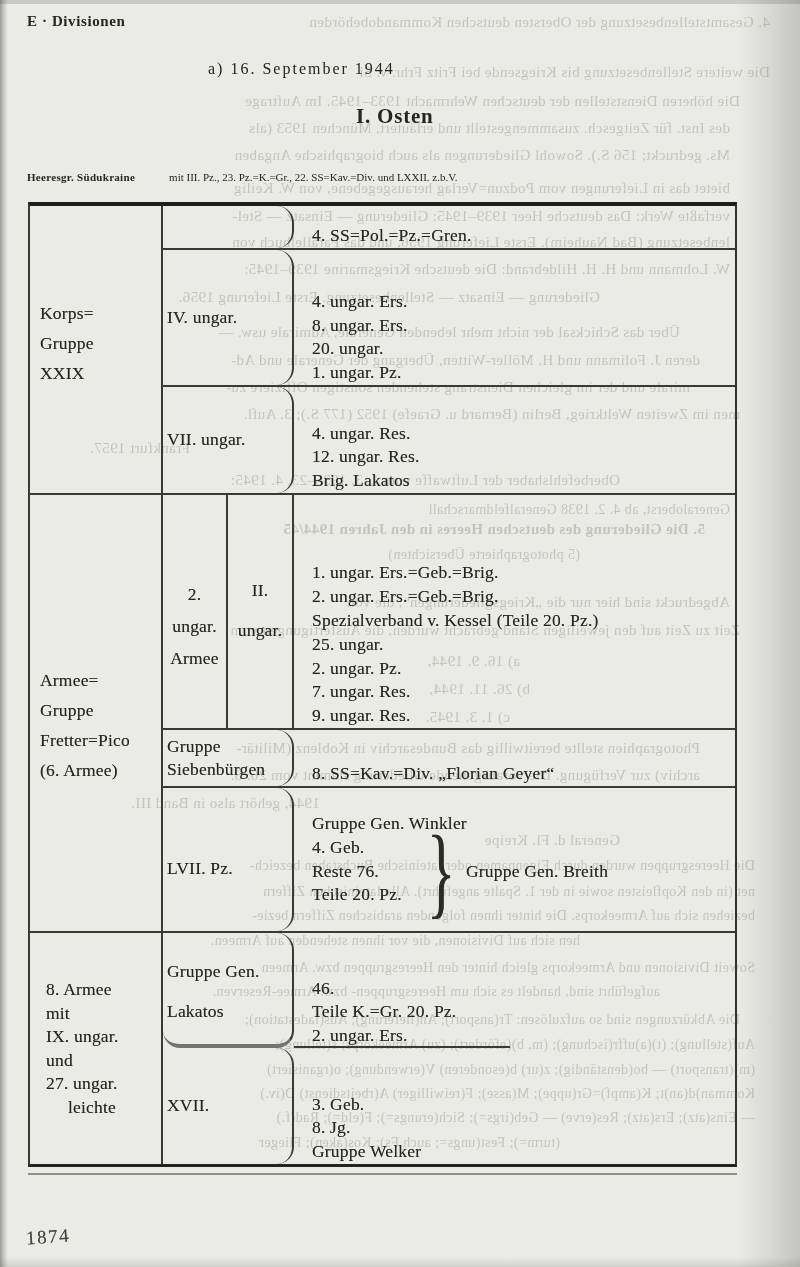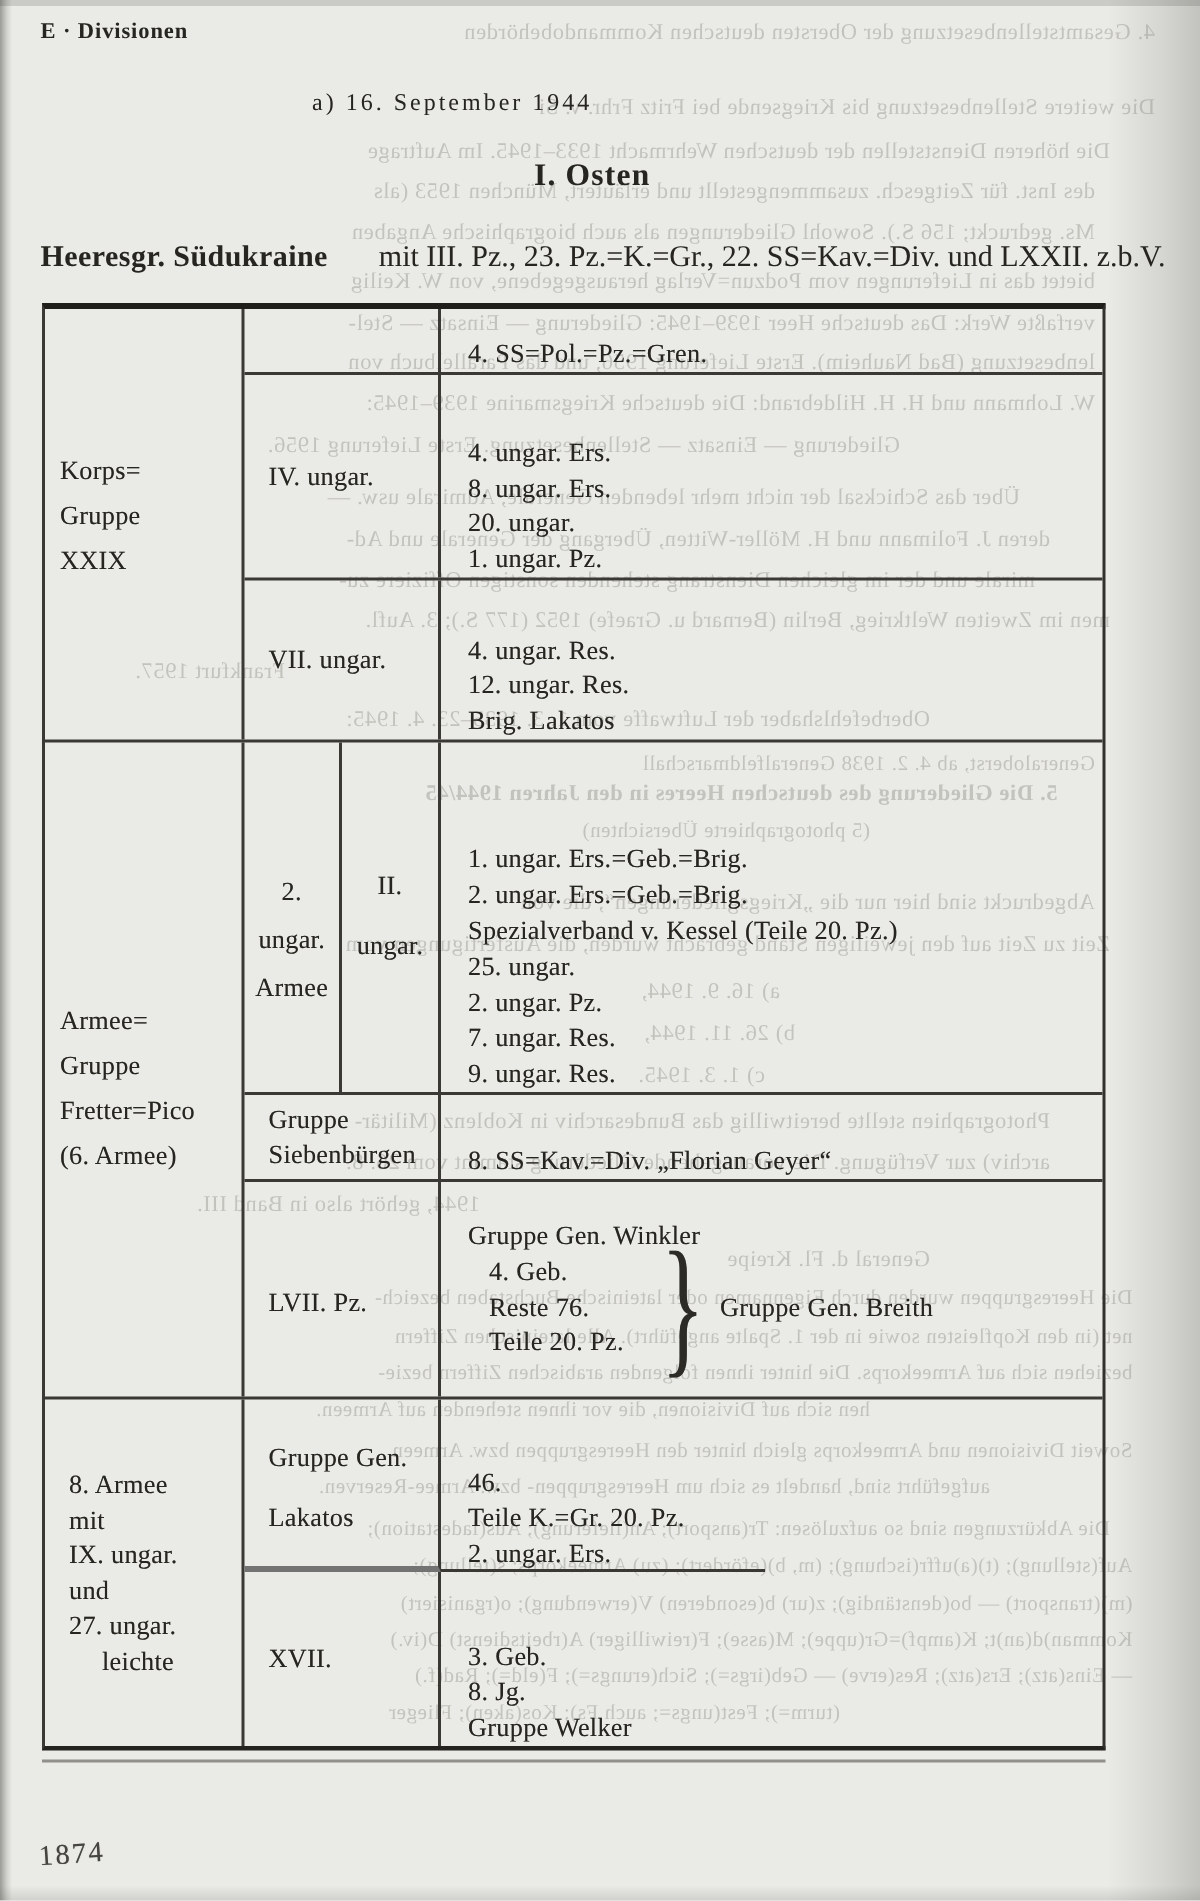--- a/index.html
+++ b/index.html
@@ -22,42 +22,42 @@
   
   #bleed-layer{position:absolute;left:0;top:0;width:800px;height:1267px;z-index:1;}
   .bleed{position:absolute;transform:scaleX(-1);color:#8f8e86;opacity:.42;
     filter:blur(.4px);white-space:nowrap;overflow:hidden;letter-spacing:.4px;}
 
   #content{position:absolute;left:0;top:0;width:800px;height:1267px;z-index:2;}
 
   .running-header{left:27px;top:13px;font-size:15px;font-weight:bold;letter-spacing:.6px;}
   .date-heading{left:208px;top:60px;font-size:16px;letter-spacing:2px;}
   .section-heading{left:356px;top:104px;font-size:21px;font-weight:bold;letter-spacing:.8px;}
-  .hq-line{left:27px;top:160px;width:710px;font-size:20px;white-space:nowrap;}
+  .hq-line{left:27px;top:171px;width:710px;font-size:11px;white-space:nowrap;}
   .hq-line b{letter-spacing:.3px;margin-right:34px;}
 
   
   .gtable{left:28px;top:202px;width:709px;box-sizing:border-box;z-index:2;
     border-top:4px solid #1f1e1b;
     border-left:2px solid #3a3934;
     border-right:2px solid #32312c;
     border-bottom:3px solid #242320;
     font-size:17.5px;letter-spacing:.2px;
     text-shadow:0 0 .4px rgba(40,38,32,.45);}
   .bottom-shadow-line{left:28px;top:1173px;width:709px;height:2px;background:#73726b;opacity:.75;}
 
   .block{display:flex;box-sizing:border-box;}
   .block.sep{border-bottom:2px solid #3a3934;}
   .lcell{width:133px;box-sizing:border-box;border-right:2px solid #3a3934;
     display:flex;flex-direction:column;justify-content:center;padding-left:10px;line-height:30px;}
   .rows{flex:1;display:flex;flex-direction:column;}
   .row{display:flex;box-sizing:border-box;}
   .row.sep{border-bottom:2px solid #3a3934;}
   .mid{width:131px;box-sizing:border-box;border-right:2px solid #3a3934;
-    display:flex;flex-direction:column;justify-content:center;padding-left:16px;line-height:23.5px;}
+    display:flex;flex-direction:column;justify-content:center;padding-left:4px;line-height:23.5px;border-radius:17px;}
   .rcell{flex:1;box-sizing:border-box;display:flex;flex-direction:column;justify-content:flex-end;
     padding-left:18px;line-height:23.8px;position:relative;}
 
   
   .b1{height:289px;}
   .r1a{height:44px;}
   .r1b{height:137px;}
   .r1c{height:106px;}
   .b1 .lcell > div{transform:translateY(-7px);}
 
@@ -68,21 +68,21 @@
   .r2c{height:143px;}
   .b2 .lcell{line-height:30px;}
   .b2 .lcell > div{transform:translateY(12px);}
   .mid-split{width:131px;box-sizing:border-box;border-right:2px solid #3a3934;display:flex;}
   .subcol{width:65px;box-sizing:border-box;text-align:center;padding-top:83px;line-height:32px;}
   .subcol.first{border-right:2px solid #3a3934;}
   .subcol.second{width:64px;padding-top:75px;line-height:40px;}
   .r2c .rcell{justify-content:flex-start;padding-top:24px;}
   .r2c .mid > div{transform:translateY(9px);}
   .brace-row{display:flex;align-items:center;}
-  .brace-items{width:108px;margin-left:14px;}
+  .brace-items{width:108px;}
   .brace-glyph{font-size:100px;line-height:70px;transform:scale(.6,1.02);
     font-weight:400;color:#2c2b26;width:34px;text-align:center;}
   .brace-label{margin-left:12px;}
 
   
   .b3{height:231px;}
   .r3a{height:115px;}
   .r3b{height:116px;}
   .b3 .lcell{padding-left:16px;line-height:23.5px;}
   .b3 .lcell .indent{padding-left:22px;}

